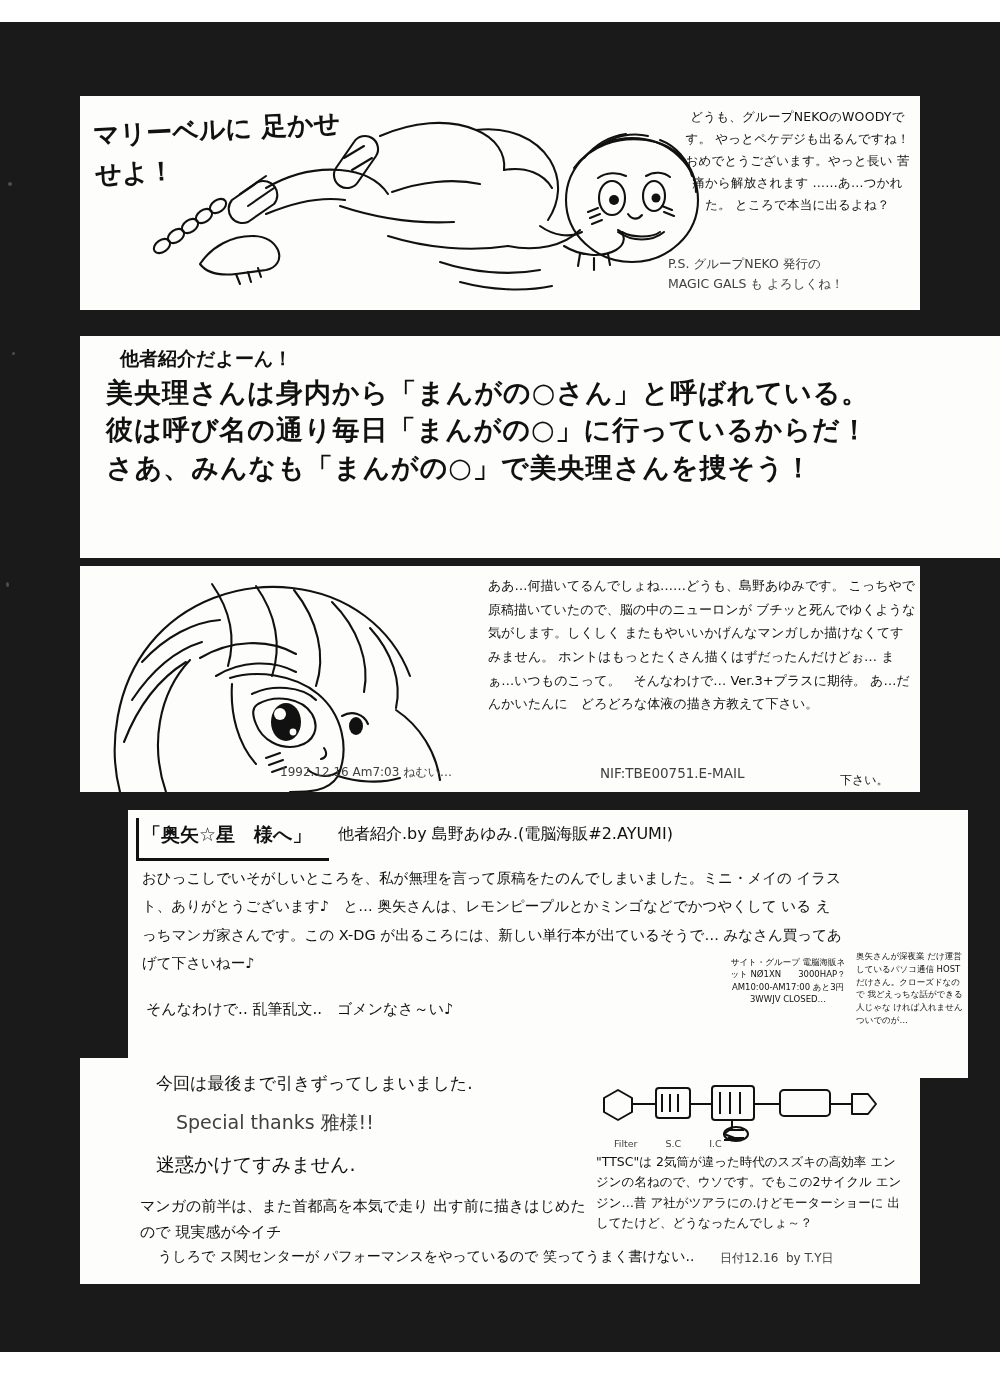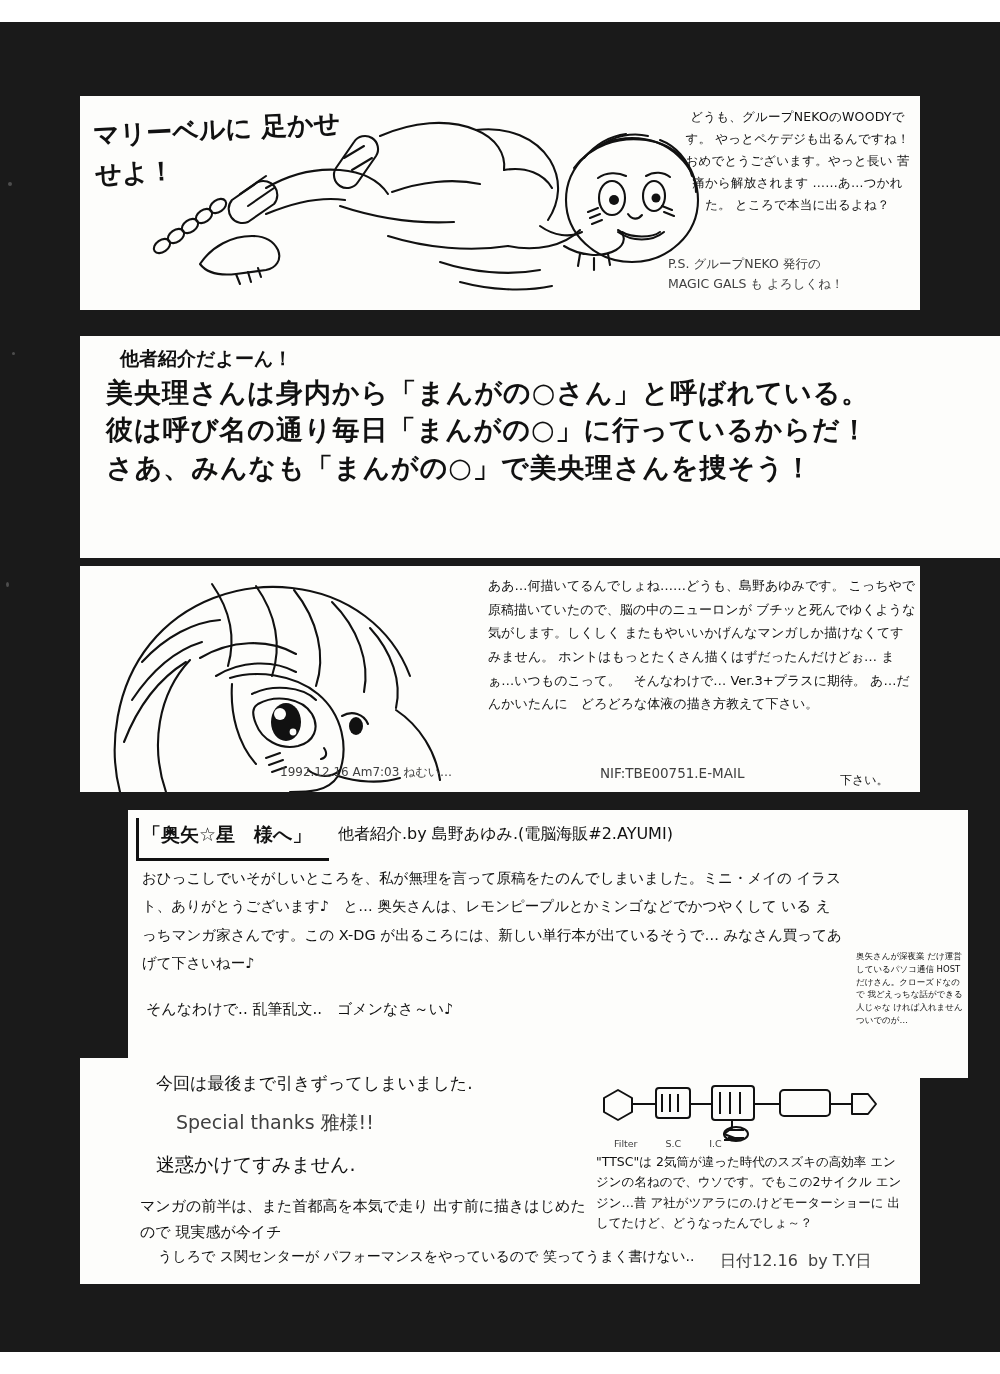--- a/index.html
+++ b/index.html
@@ -140,21 +140,21 @@
     font-size: 8.5px; line-height: 1.5;
   }
 
   
   #panel5 { left: 80px; top: 1058px; width: 840px; height: 226px; }
   #p5-l1 { position: absolute; left: 76px; top: 14px; font-size: 17px; }
   #p5-l2 { position: absolute; left: 96px; top: 52px; font-size: 19px; text-align: center; }
   #p5-l3 { position: absolute; left: 76px; top: 94px; font-size: 19px; }
   #p5-l4 { position: absolute; left: 60px; top: 136px; width: 460px; font-size: 15px; line-height: 1.7; }
   #p5-l5 { position: absolute; left: 78px; top: 190px; font-size: 14px; }
-  #p5-sign { position: absolute; left: 640px; top: 192px; font-size: 16px; }
+  #p5-sign { position: absolute; left: 640px; top: 192px; font-size: 12px; }
   #p5-diagram { position: absolute; left: 520px; top: 14px; width: 300px; height: 70px; }
   #p5-dlabels { position: absolute; left: 534px; top: 80px; width: 230px; font-size: 9.5px; display:flex; gap: 28px; }
   #p5-tt {
     position: absolute; left: 516px; top: 94px; width: 310px;
     font-size: 12.5px; line-height: 1.62;
   }
 </style>
 </head>
 <body>
 
@@ -309,20 +309,26 @@
 
   <div class="panel" id="panel4">
     <div id="p4-qbox"></div>
     <div class="hand-jp" id="p4-q">「奥矢☆星　様へ」</div>
     <div class="hand-jp" id="p4-by">他者紹介.by 島野あゆみ.(電脳海販#2.AYUMI)</div>
     <div class="hand-jp" id="p4-body">おひっこしでいそがしいところを、私が無理を言って原稿をたのんでしまいました。ミニ・メイの
 イラスト、ありがとうございます♪　と… 奥矢さんは、レモンピープルとかミンゴなどでかつやくして
 いる えっちマンガ家さんです。この X-DG が出るころには、新しい単行本が出ているそうで…
 みなさん買ってあげて下さいねー♪</div>
     <div class="hand-jp" id="p4-foot">そんなわけで..  乱筆乱文..　ゴメンなさ～い♪</div>
+    <div class="hand-jp" id="p4-small1">サイト・グループ
+電脳海販ネット
+NØ1XN　　3000HAP？
+AM10:00-AM17:00
+あと3円3WWJV
+CLOSED…</div>
     <div class="hand-jp" id="p4-small2">奥矢さんが深夜業
 だけ運営しているパソコ通信
 HOSTだけさん。クローズドなので
 我どえっちな話ができる人じゃな
 ければ入れません ついでのが…</div>
   </div>
 
   <div class="panel" id="panel5">
     <div class="hand-jp" id="p5-l1">今回は最後まで引きずってしまいました.</div>
     <div class="hand" id="p5-l2">Special thanks 雅様!!</div>

